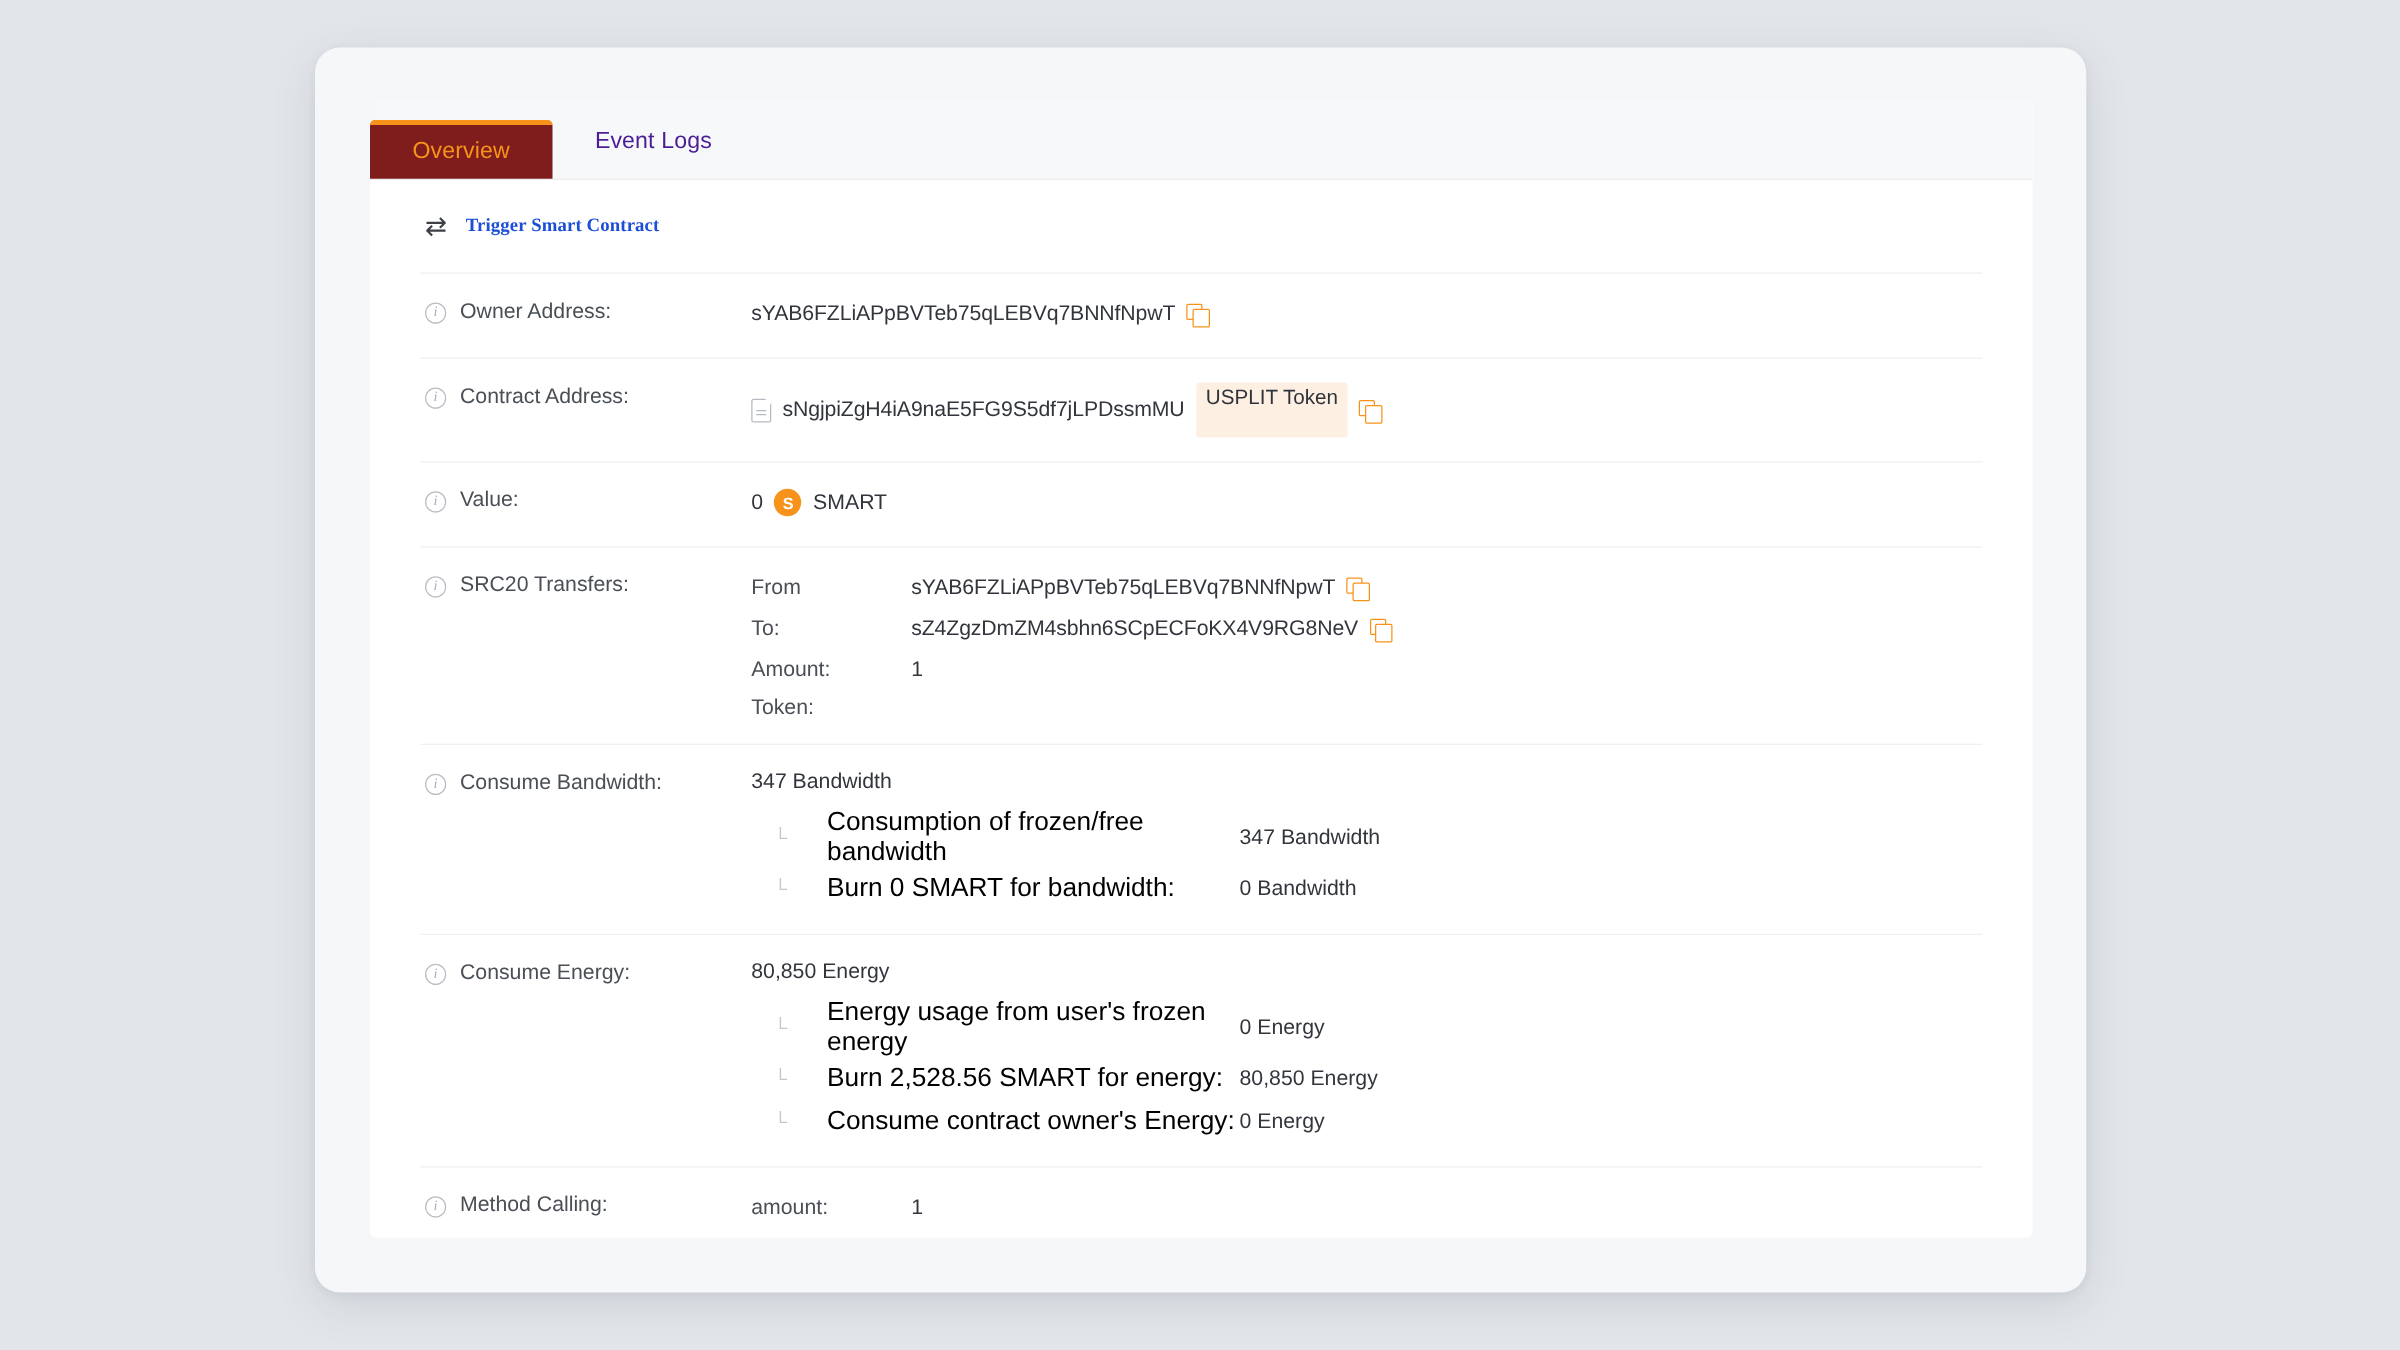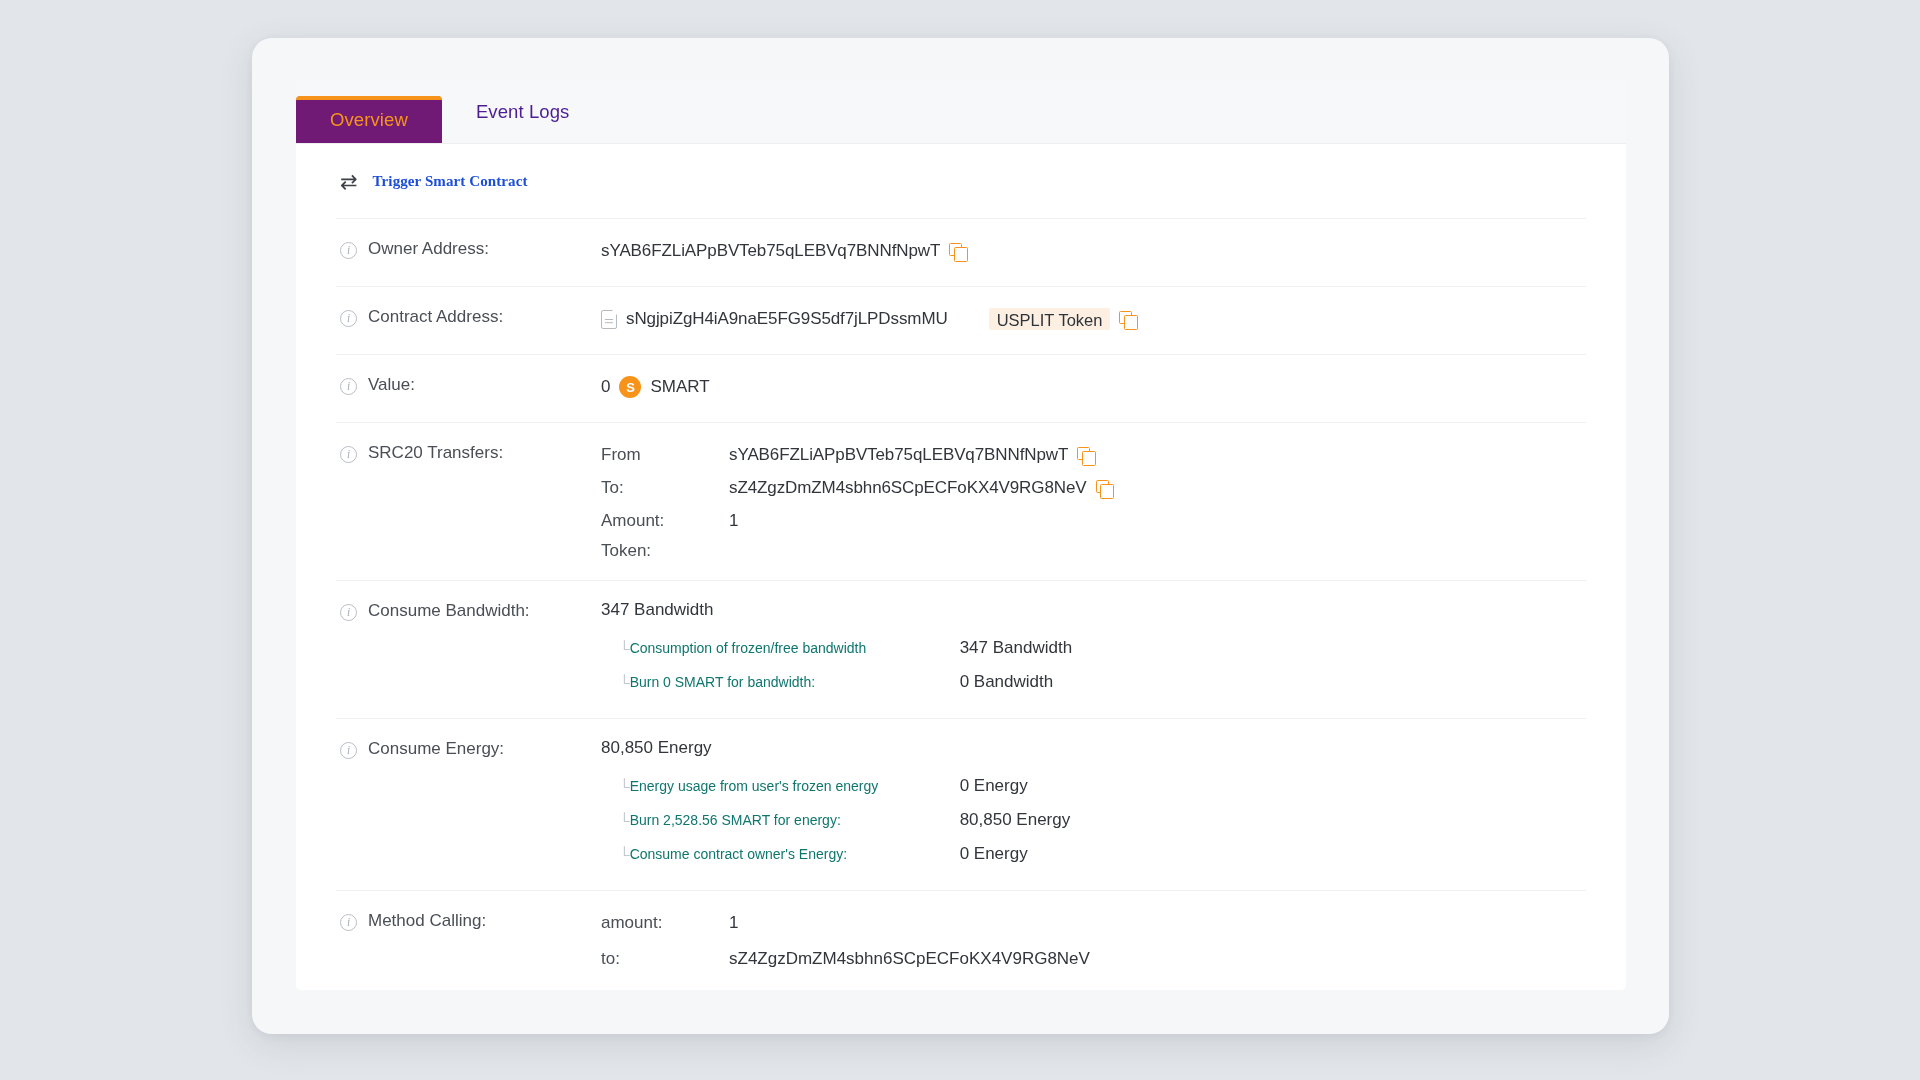--- a/index.html
+++ b/index.html
@@ -53,21 +53,21 @@
     align-items: center;
     justify-content: center;
     font-size: 18.5px;
     color: #4c1d95;
     padding: 0 34px;
     min-width: 134px;
     cursor: pointer;
     letter-spacing: 0.1px;
   }
   .tab.active {
-    background: #701a75;
+    background: #7f1d1d;
     color: #f7931a;
     border-top-left-radius: 5px;
     border-top-right-radius: 5px;
     margin-top: 16px;
   }
   .tab.active::before {
     content: "";
     position: absolute;
     left: 0; right: 0; top: 0;
     height: 3.5px;
@@ -214,25 +214,24 @@
     width: 8px; height: 1.3px;
     background: #b6bbc2;
     box-shadow: 0 3.2px 0 0 #b6bbc2;
   }
 
   
   .token-chip {
     background: #fdf0e3;
     color: #2f333a;
     font-size: 16.5px;
-    padding: 3px 8px 0 8px;
+    padding: 3px 8px 22px 8px;
     border-radius: 2px;
     white-space: nowrap;
     cursor: pointer;
-    margin-left: 32px;
   }
 
   
   .coin-smart {
     width: 22px; height: 22px;
     flex: 0 0 22px;
     border-radius: 50%;
     background: #f7931a;
     display: flex;
     align-items: center;
@@ -297,22 +296,23 @@
   }
   .tree-corner {
     flex: 0 0 28px;
     color: #c2c7ce;
     font-size: 15px;
     line-height: 1;
     padding-left: 18px;
   }
   .tree-name {
     flex: 0 0 330px;
-    font-size: 14px;
-    color: #0f766e;
+    font-size: 21px;
+    color: #000000;
+    margin-left: 32px;
   }
   .tree-val {
     font-size: 17px;
     color: #32363c;
   }
 
   
   .method-sig {
     font-size: 17px;
     color: #32363c;

